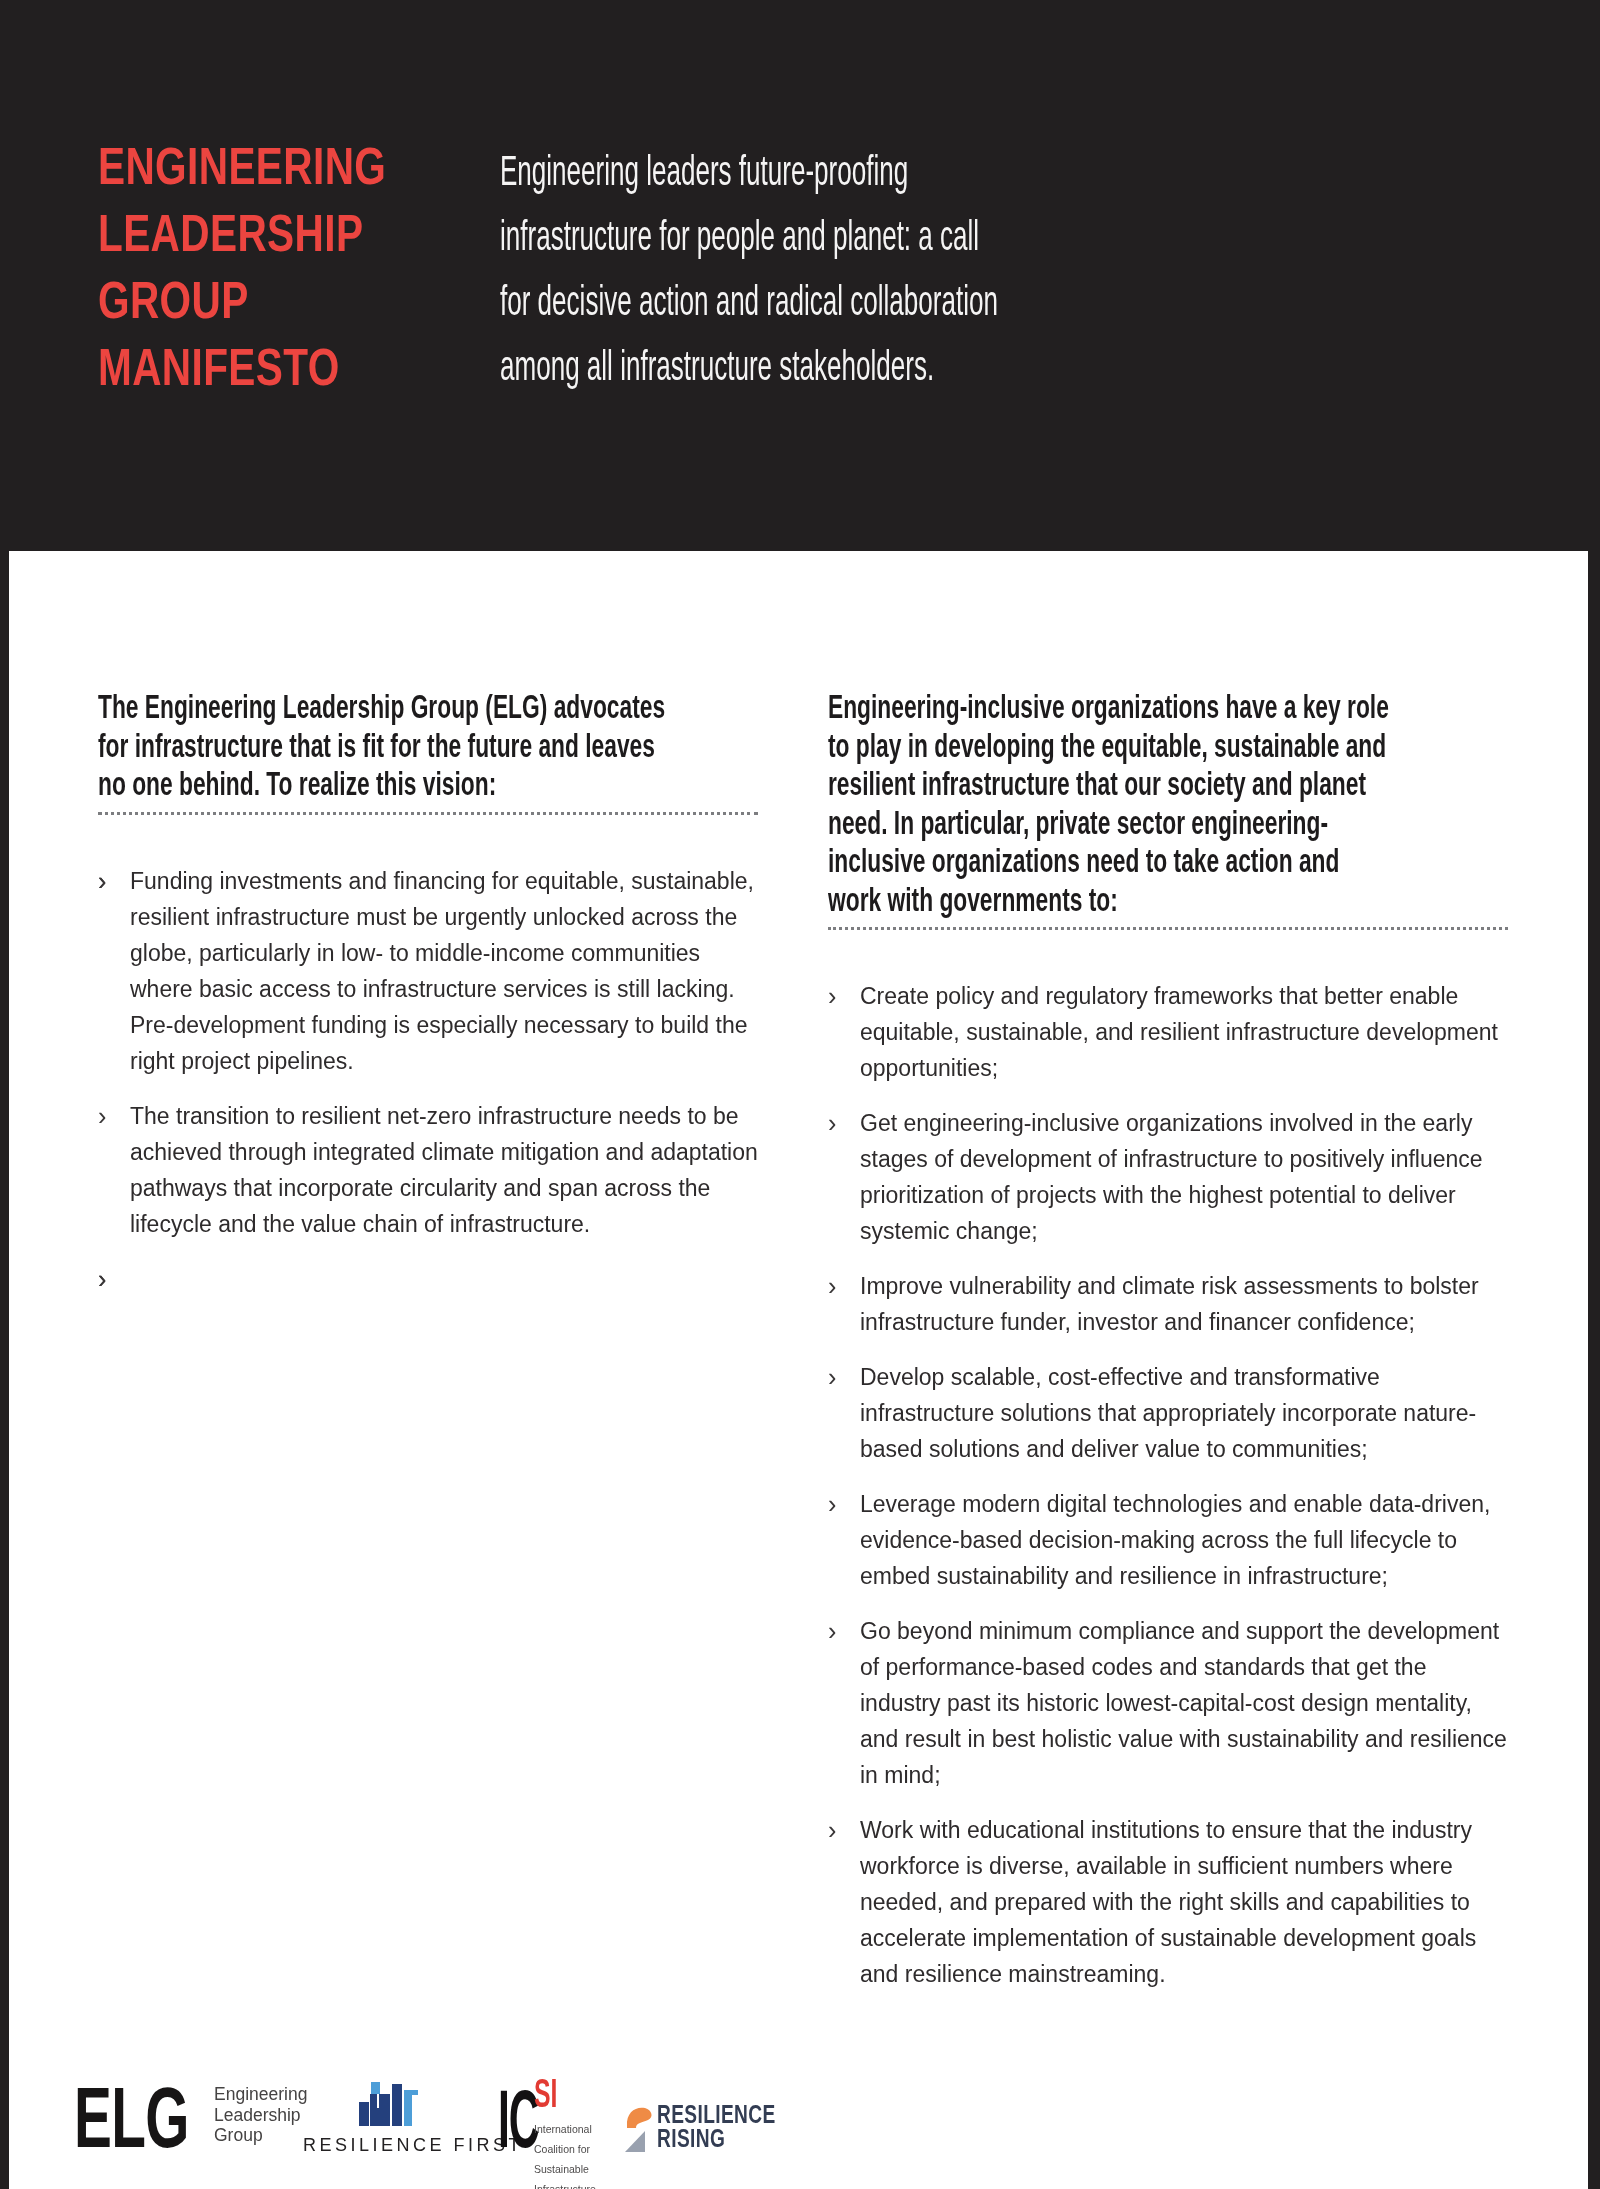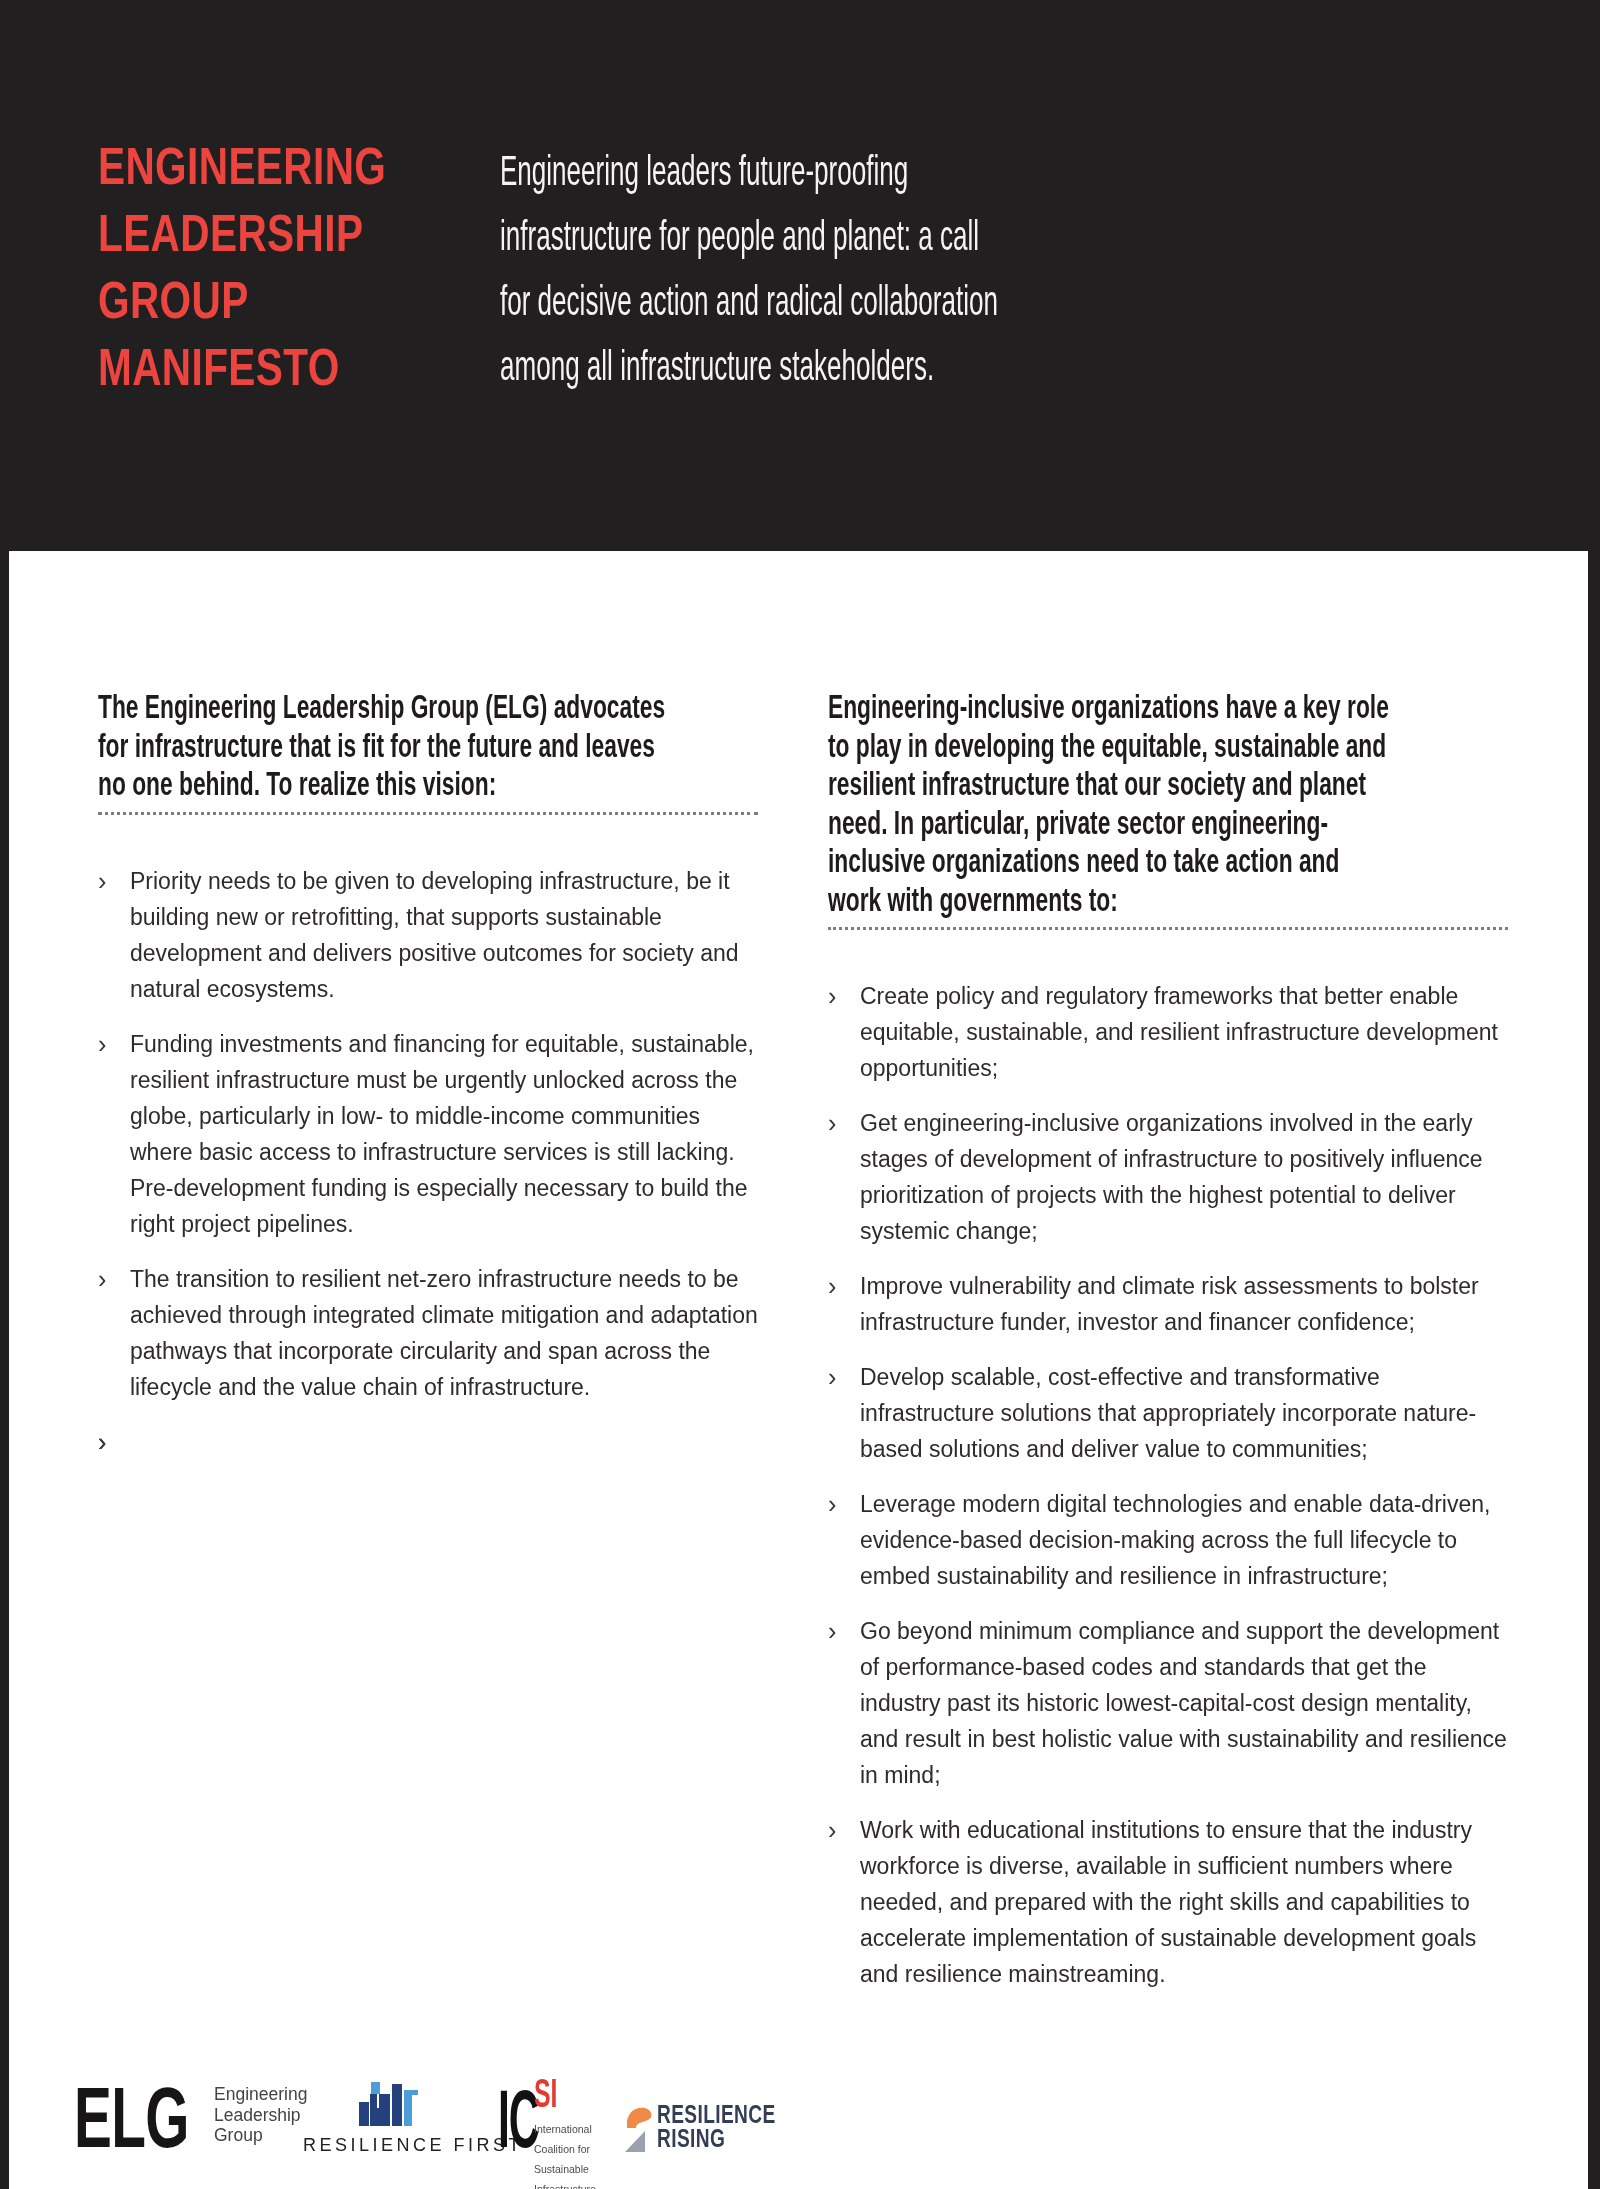--- a/index.html
+++ b/index.html
@@ -115,21 +115,21 @@
 among all infrastructure stakeholders.</div>
 
 <div class="abs panel">
 
   <div class="col col-left">
     <h2>The Engineering Leadership Group (ELG) advocates
 for infrastructure that is fit for the future and leaves
 no one behind. To realize this vision:</h2>
     <hr class="dotted-rule">
     <ul class="bullets" id="left-bullets">
-        <li><span class="marker">›</span><span>Priority needs to be given to developing infrastructure, be it building new or retrofitting, that supports sustainable development and delivers positive outcomes for society and natural ecosystems.</span></li>
+        <li><span class="marker">›</span></li>
         <li><span class="marker">›</span><span>Funding investments and financing for equitable, sustainable, resilient infrastructure must be urgently unlocked across the globe, particularly in low- to middle-income communities where basic access to infrastructure services is still lacking. Pre-development funding is especially necessary to build the right project pipelines.</span></li>
         <li><span class="marker">›</span><span>The transition to resilient net-zero infrastructure needs to be achieved through integrated climate mitigation and adaptation pathways that incorporate circularity and span across the lifecycle and the value chain of infrastructure.</span></li>
         <li><span class="marker">›</span></li>
         <li><span class="marker">›</span></li>
       </ul>
   </div>
 
   <div class="col col-right">
     <h2>Engineering-inclusive organizations have a key role
 to play in developing the equitable, sustainable and

